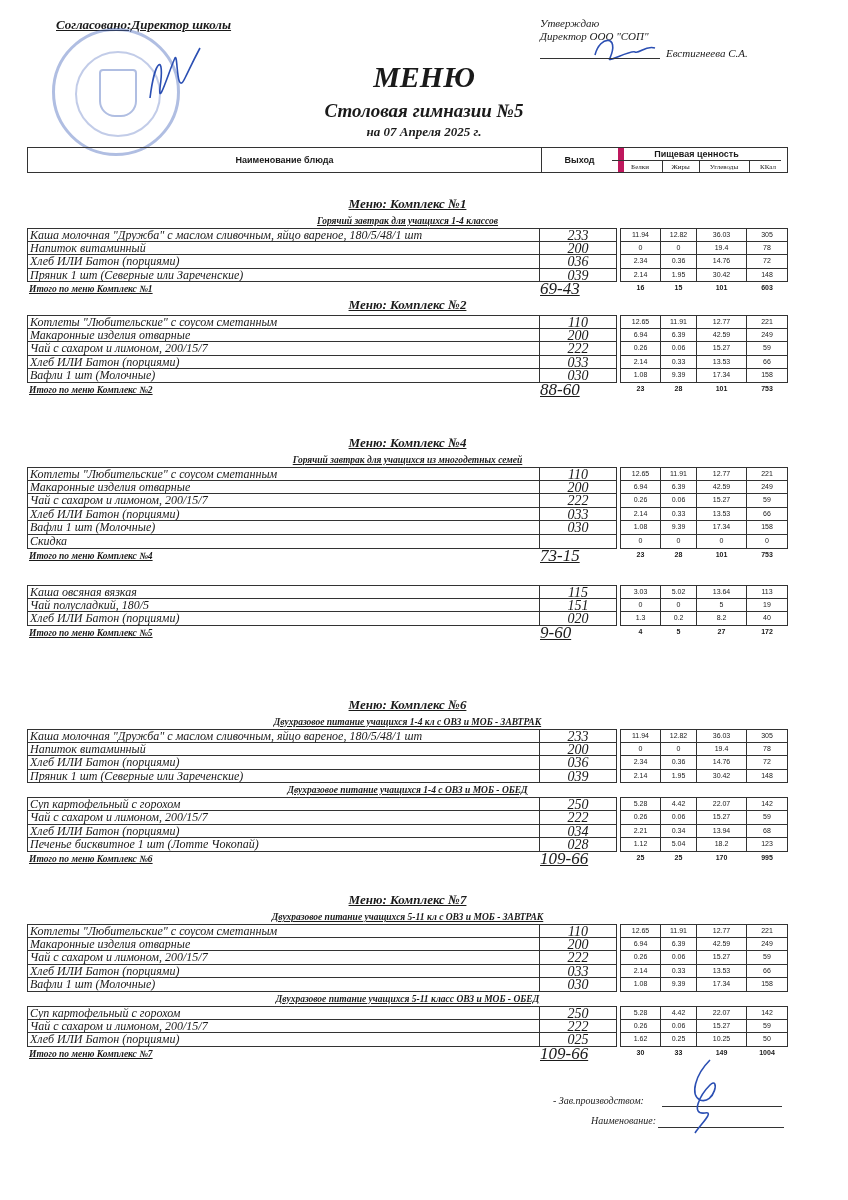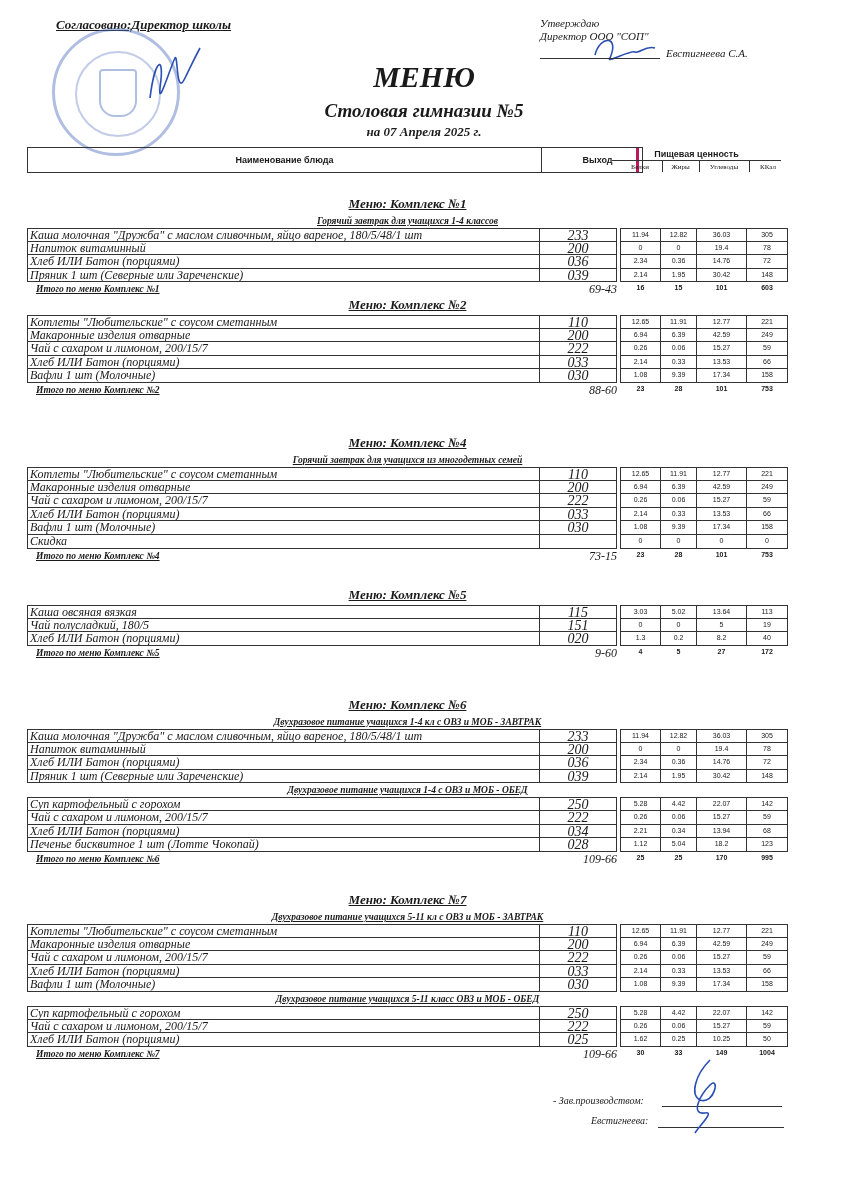--- a/index.html
+++ b/index.html
@@ -18,25 +18,25 @@
            border: 2px solid rgba(80,110,190,0.35); }
   .stamp-emblem { position: absolute; left: 44px; top: 38px; width: 34px; height: 44px;
            border: 2px solid rgba(80,110,190,0.45); border-radius: 4px 4px 16px 16px; }
 
   .title { left: 0; width: 848px; text-align: center; }
   .t1 { top: 60px; font-size: 30px; font-style: italic; font-weight: bold; }
   .t2 { top: 100px; font-size: 19px; font-style: italic; font-weight: bold; }
   .t3 { top: 124px; font-size: 13px; font-style: italic; font-weight: bold; }
 
   
-  .hdr { left: 27px; top: 147px; width: 616px; height: 26px; border: 1px solid #333; box-sizing: border-box; }
+  .hdr { left: 27px; top: 147px; width: 761px; height: 26px; border: 1px solid #333; box-sizing: border-box; }
   .hdr .c { position: absolute; top: 0; height: 24px; font-family: "Liberation Sans", sans-serif; font-weight: bold; font-size: 9px;
             display: flex; align-items: center; justify-content: center; }
   .hdr .name { left: 0; width: 513px; border-right: 1px solid #333; }
-  .hdr .out { left: 531px; width: 77px; border-right: 3px solid #be185d; text-align: center; }
+  .hdr .out { left: 513px; width: 77px; border-right: 6px solid #be185d; text-align: center; }
   .hdr .nut { left: 556px; width: 169px; height: 12px; border-bottom: 1px solid #333; font-size: 9px; margin-left: 28px; }
   .hdr .sub { top: 13px; height: 11px; font-weight: normal; font-size: 7px; font-family: "Liberation Serif", serif; }
   .hdr .s1 { left: 590px; width: 44px; border-right: 1px solid #333; }
   .hdr .s2 { left: 634px; width: 37px; border-right: 1px solid #333; }
   .hdr .s3 { left: 671px; width: 50px; border-right: 1px solid #333; }
   .hdr .s4 { left: 721px; width: 38px; }
 
   .sec { position: absolute; left: 27px; width: 761px; }
   .sec-title { text-align: center; font-size: 13px; font-style: italic; font-weight: bold; text-decoration: underline; height: 20px; line-height: 20px; }
   .sub-title { text-align: center; font-size: 9.5px; font-style: italic; font-weight: bold; text-decoration: underline; height: 14px; line-height: 14px; }
@@ -47,22 +47,22 @@
   .row .o { position: absolute; left: 513px; width: 77px; height: 13.6px; border: 1px solid #333; border-left: 0; border-top-width: 0; box-sizing: border-box;
             font-size: 14px; font-style: italic; line-height: 13px; text-align: center; }
   .row .v { position: absolute; height: 13.6px; border: 1px solid #333; border-top-width: 0; box-sizing: border-box;
             font-family: "Liberation Sans", sans-serif; font-size: 7px; line-height: 12px; text-align: center; }
   .row.first .n, .row.first .o, .row.first .v { border-top-width: 1px; }
   .row .v1 { left: 593px; width: 41px; }
   .row .v2 { left: 633px; width: 37px; }
   .row .v3 { left: 669px; width: 51px; }
   .row .v4 { left: 719px; width: 42px; }
   .total { position: relative; height: 14px; }
-  .total .n { position: absolute; left: 9px; font-size: 9.5px; font-style: italic; font-weight: bold; text-decoration: underline; line-height: 14px; }
-  .total .o { position: absolute; left: 513px; width: 77px; text-align: right; font-size: 12px; font-style: italic; line-height: 14px; }
+  .total .n { position: absolute; left: 2px; font-size: 9.5px; font-style: italic; font-weight: bold; text-decoration: underline; line-height: 14px; }
+  .total .o { position: absolute; left: 513px; width: 77px; text-align: left; font-size: 17px; font-style: italic; text-decoration: underline; line-height: 14px; }
   .total .v { position: absolute; text-align: center; font-family: "Liberation Sans", sans-serif; font-weight: bold; font-size: 7px; line-height: 12px; }
   .total .v1 { left: 593px; width: 41px; }
   .total .v2 { left: 633px; width: 37px; }
   .total .v3 { left: 669px; width: 51px; }
   .total .v4 { left: 719px; width: 42px; }
 
   .sign { font-size: 10px; font-style: italic; }
   .sign-line { border-top: 1px solid #333; }
   .sig-blue { stroke: #2b4fb3; fill: none; stroke-width: 1.6; }
 </style>
@@ -257,21 +257,20 @@
       <div class="total">
       <div class="n">Итого по меню Комплекс №4</div>
       <div class="o">73-15</div>
       <div class="v v1">23</div>
       <div class="v v2">28</div>
       <div class="v v3">101</div>
       <div class="v v4">753</div>
     </div>
     </div>
     <div class="sec" style="top: 585px;">
-      <div class="sec-title">Меню: Комплекс №5</div>
       <div class="rows">
         <div class="row first">
           <div class="n">Каша овсяная вязкая</div>
           <div class="o">115</div>
           <div class="v v1">3.03</div>
           <div class="v v2">5.02</div>
           <div class="v v3">13.64</div>
           <div class="v v4">113</div>
         </div>
         <div class="row">
@@ -459,17 +458,17 @@
       <div class="v v1">30</div>
       <div class="v v2">33</div>
       <div class="v v3">149</div>
       <div class="v v4">1004</div>
     </div>
     </div>
   </div>
 
 <div class="abs sign" style="left:553px;top:1095px">- Зав.производством:</div>
 <div class="abs sign-line" style="left:662px;top:1106px;width:120px"></div>
-<div class="abs sign" style="left:591px;top:1115px">Евстигнеева:</div>
+<div class="abs sign" style="left:591px;top:1115px">Наименование:</div>
 <div class="abs sign-line" style="left:658px;top:1127px;width:126px"></div>
 <svg class="abs" style="left:680px;top:1055px" width="50" height="80">
   <path class="sig-blue" d="M30 5 C15 20, 10 40, 20 45 C35 50, 40 20, 30 30 C20 40, 10 60, 25 58 C35 56, 20 70, 15 78"></path>
 </svg>
 
 </body></html>

